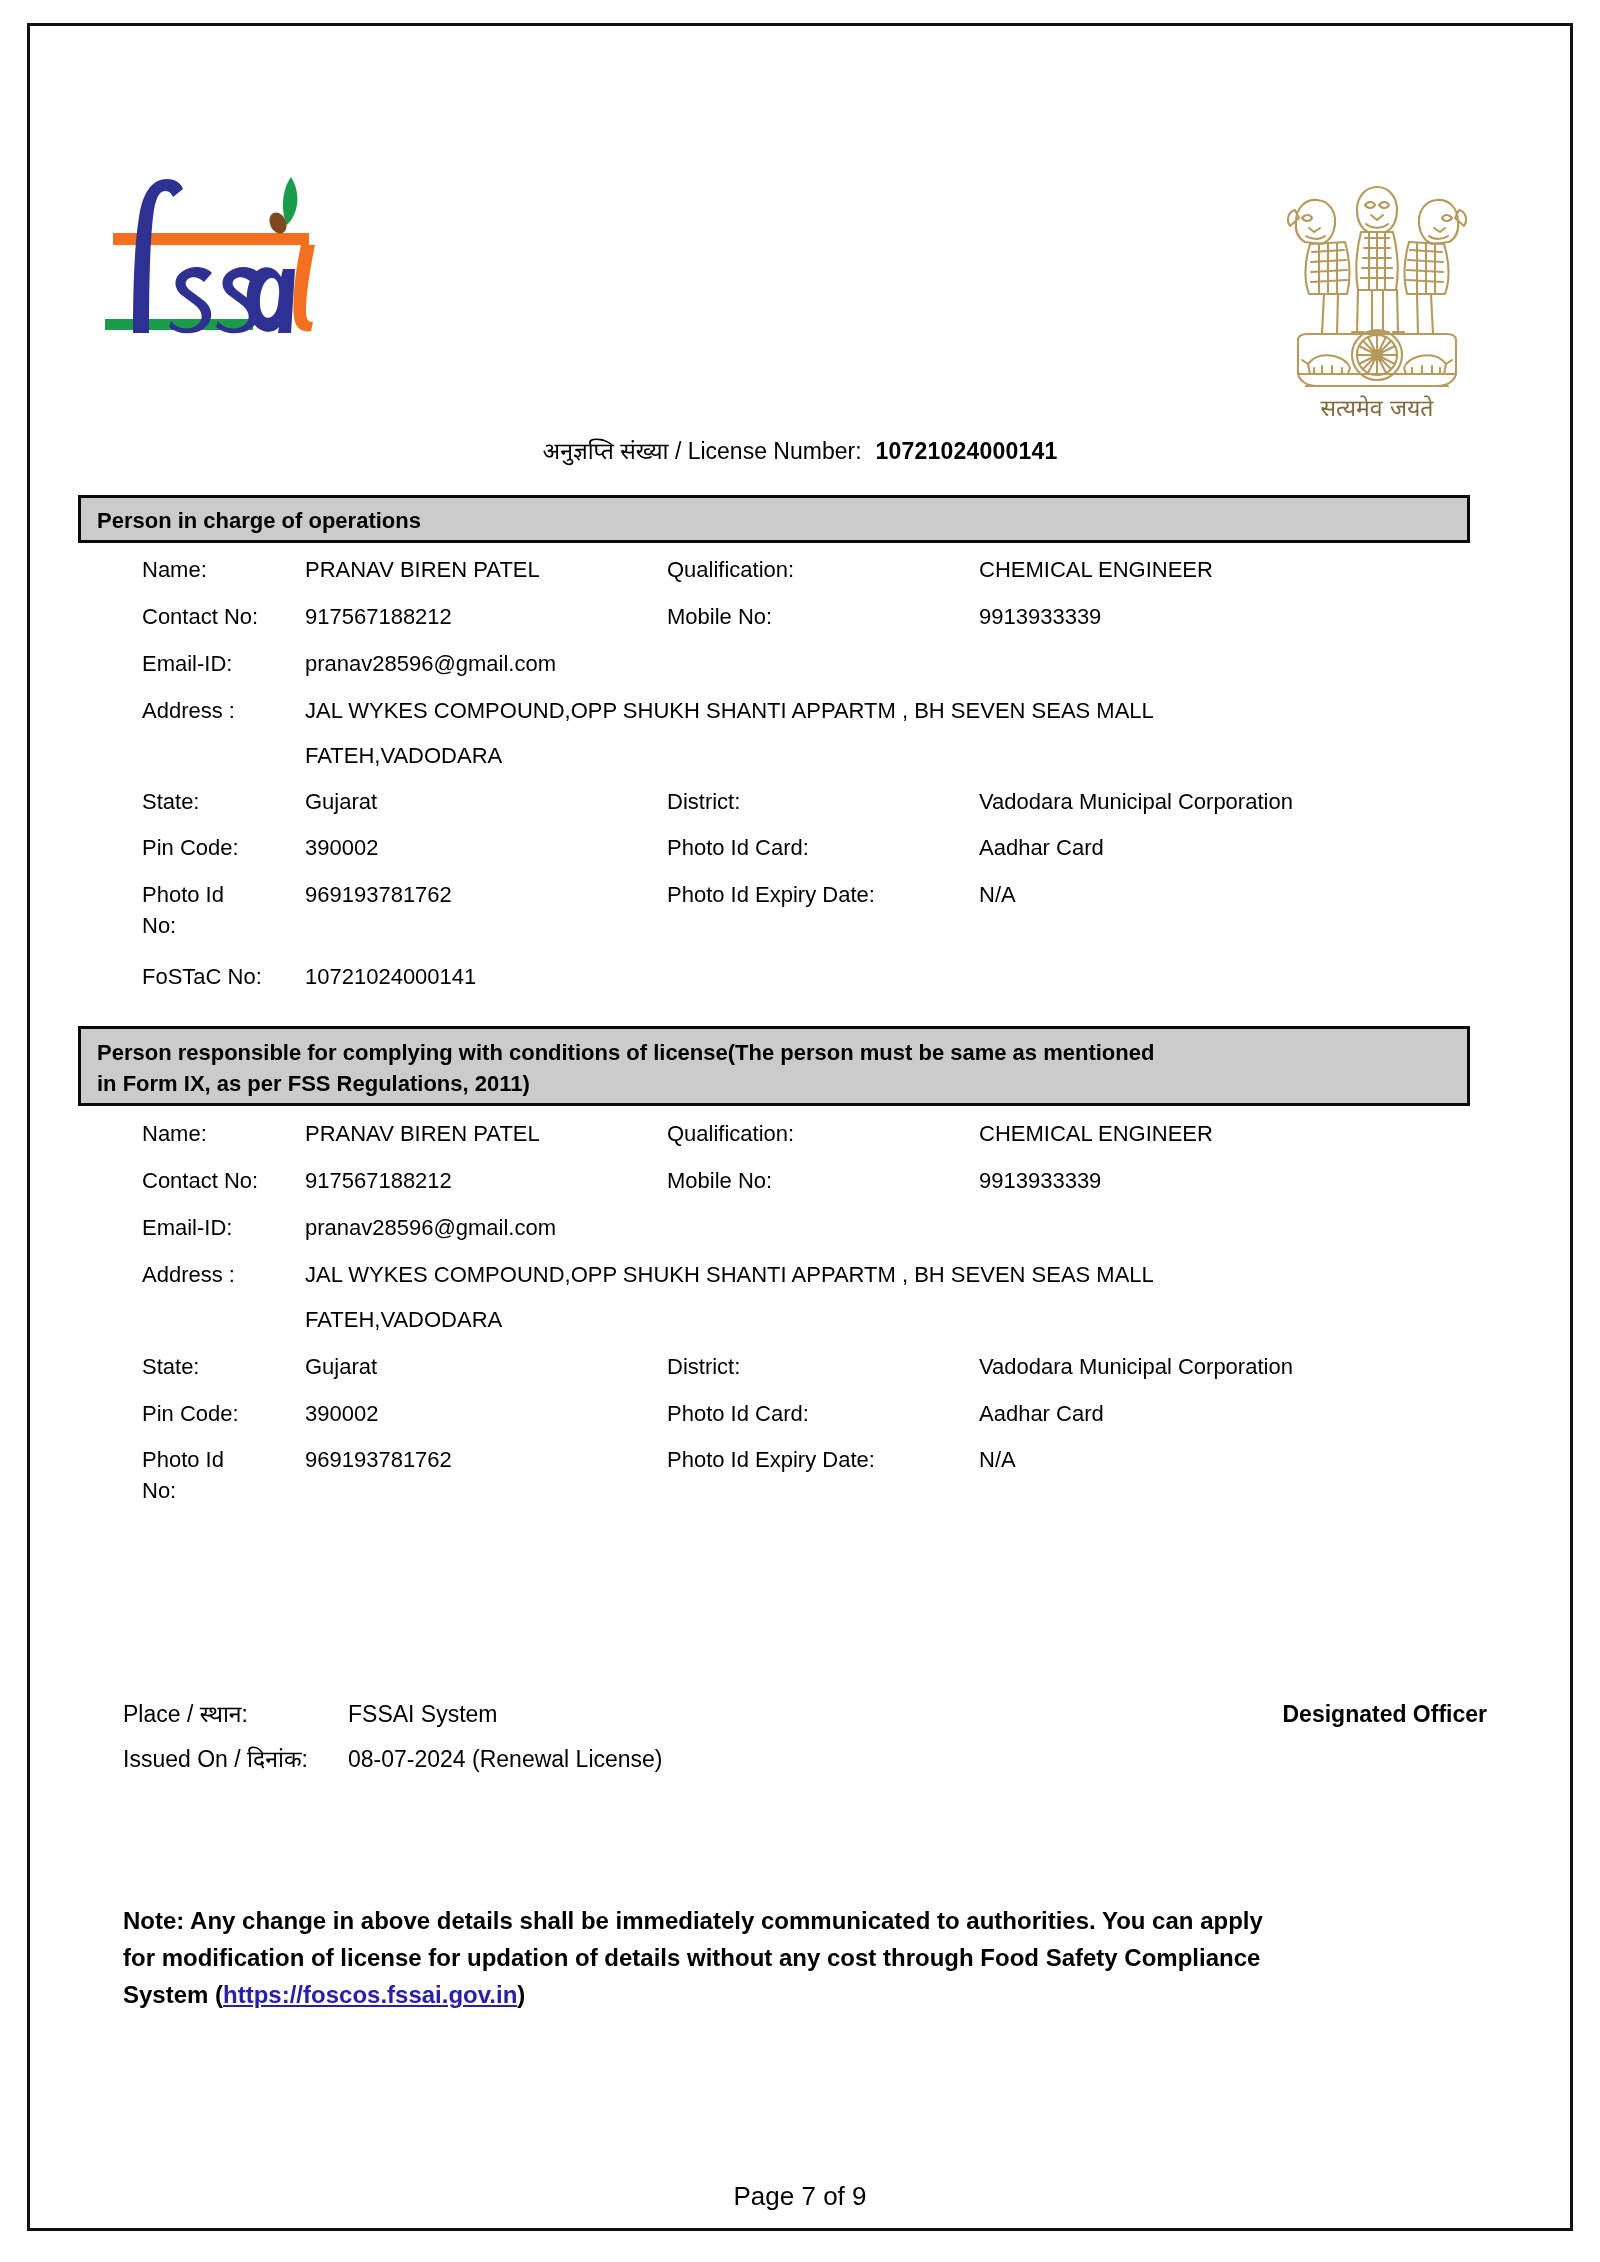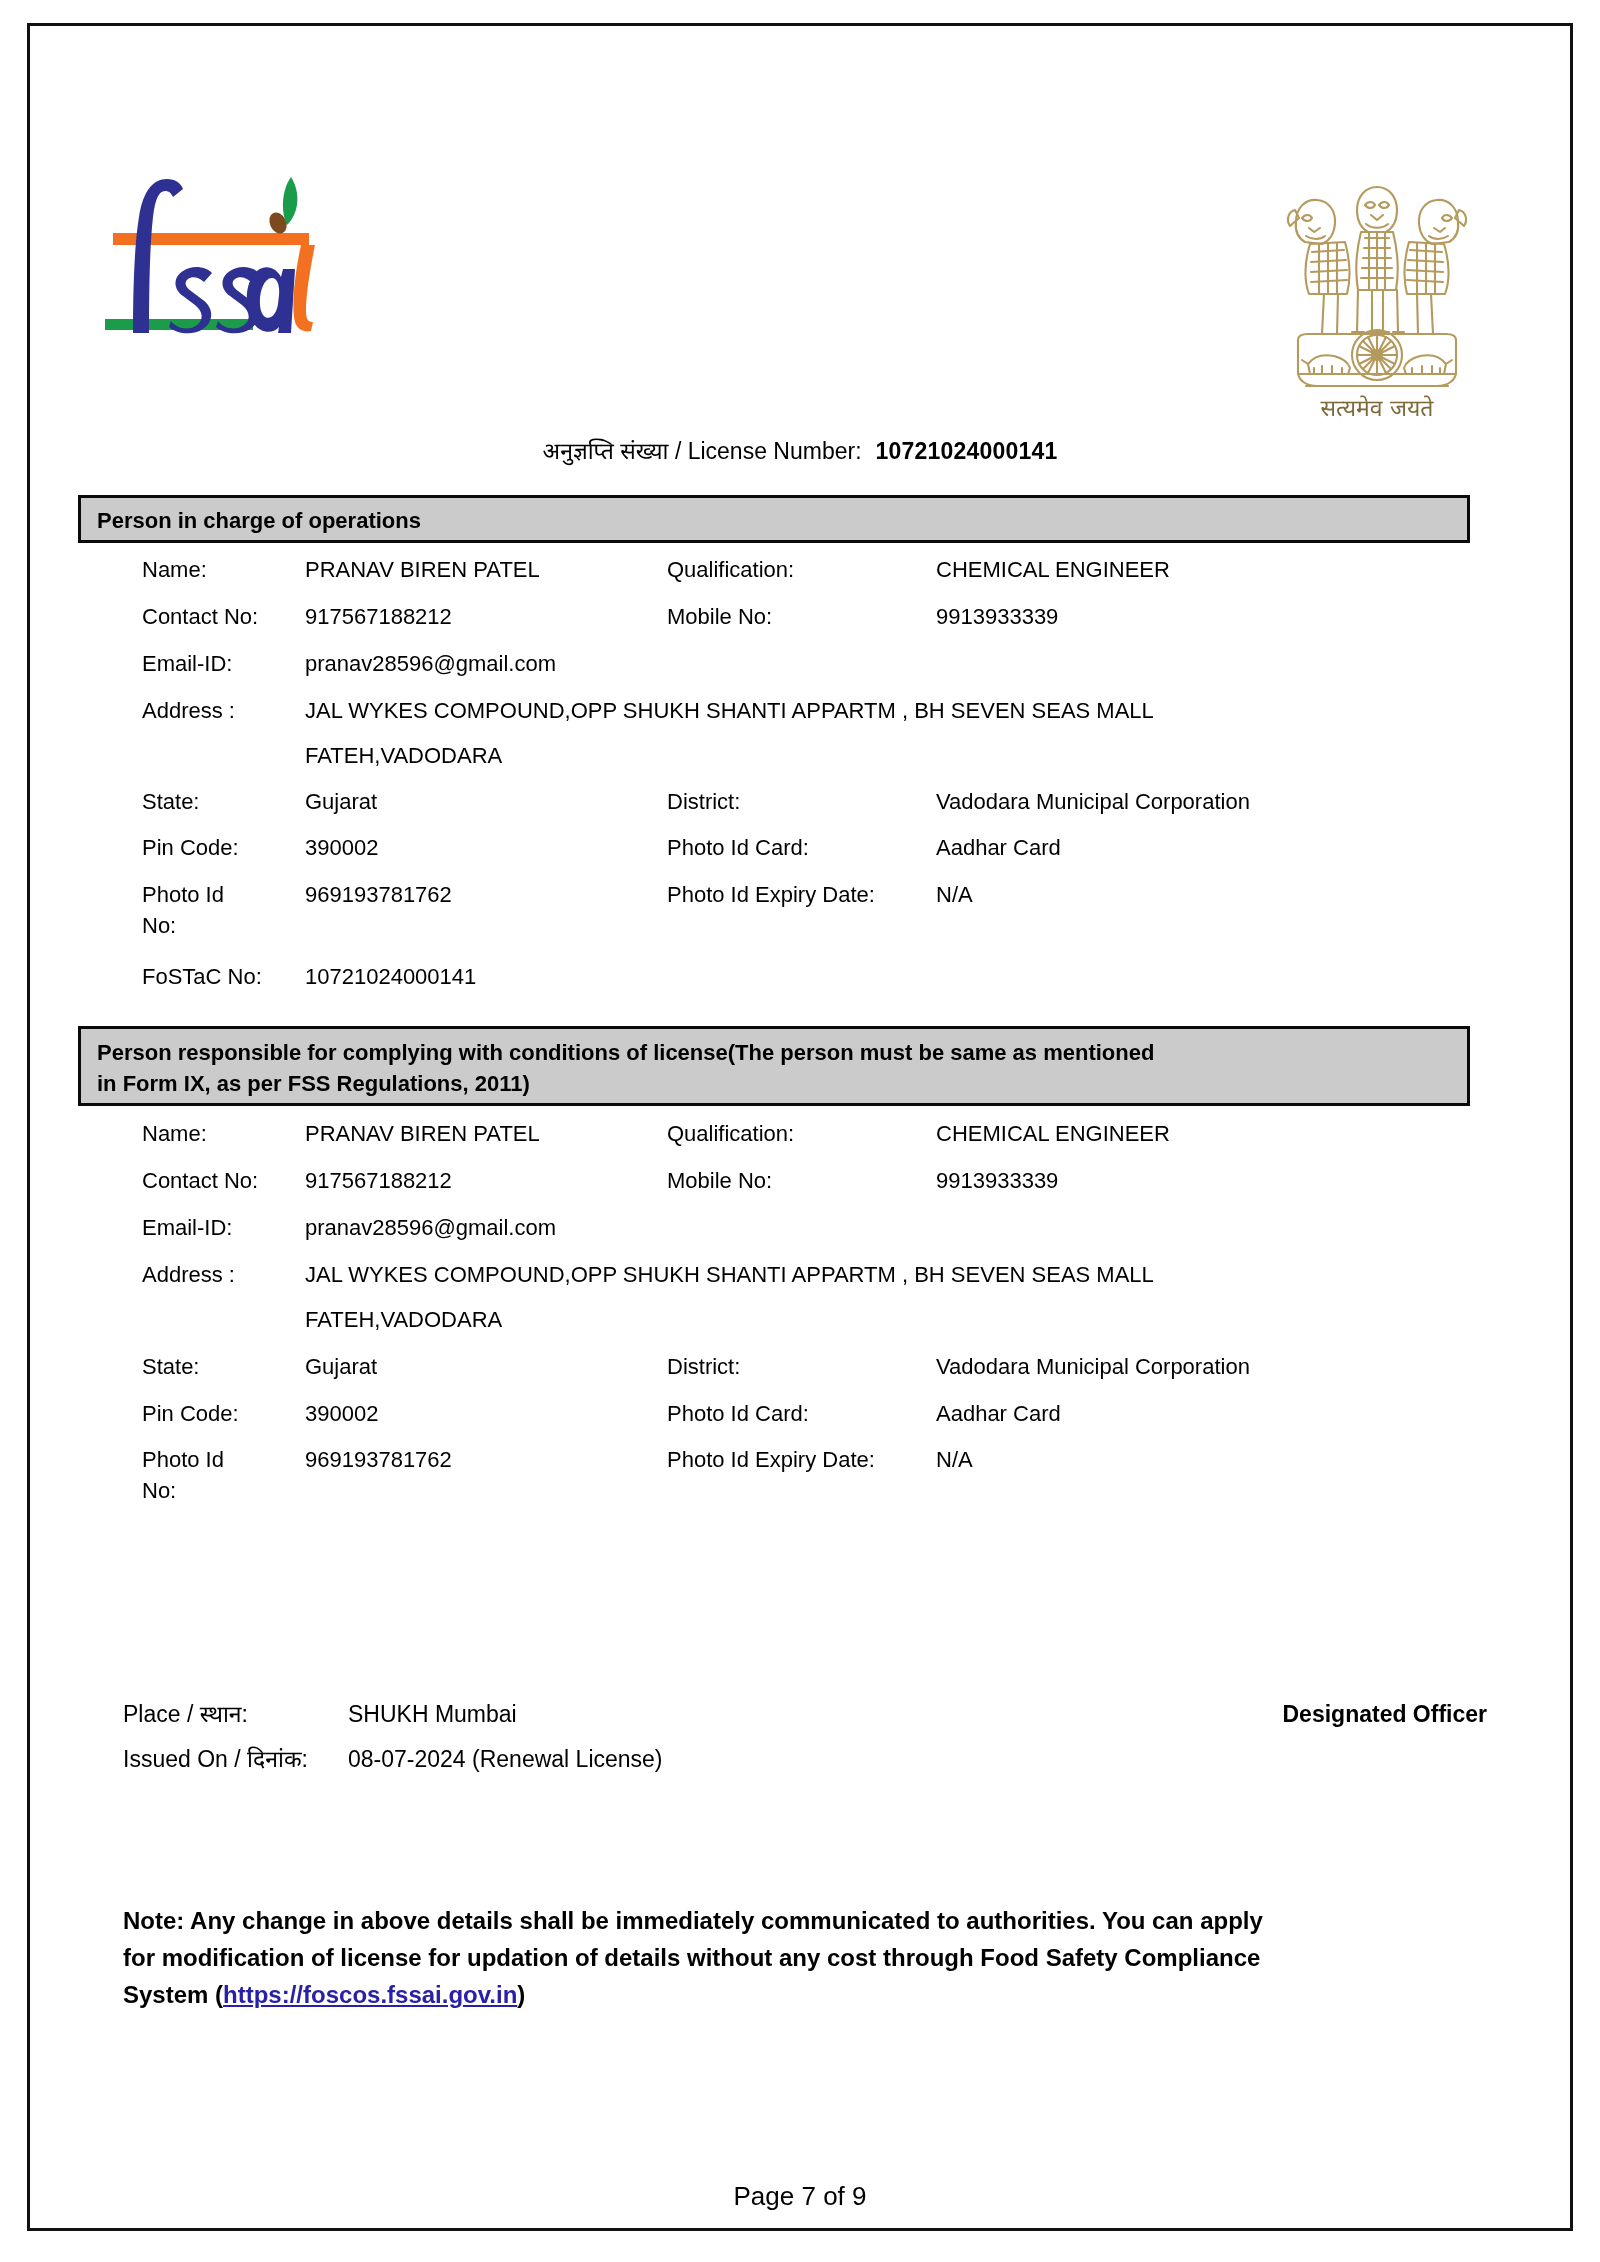--- a/index.html
+++ b/index.html
@@ -143,21 +143,21 @@
     position: absolute;
     left: 0;
     width: 100%;
     font-size: 22px;
     line-height: 31px;
   }
   .fl { position: absolute; }
   .lbl-a { left: 112px; }
   .val-a { left: 275px; }
   .lbl-b { left: 637px; }
-  .val-b { left: 906px; }
+  .val-b { left: 949px; }
   .addr-cont { left: 275px; }
 
   .note-block {
     position: absolute;
     left: 93px;
     width: 1350px;
     font-size: 24px;
     line-height: 37px;
     font-weight: bold;
   }
@@ -389,21 +389,21 @@
         <span class="fl lbl-a">Photo Id</span>
         <span class="fl val-a">969193781762</span>
         <span class="fl lbl-b">Photo Id Expiry Date:</span>
         <span class="fl val-b">N/A</span>
       </div>
       <div class="field-row" style="top:1449px;">
         <span class="fl lbl-a">No:</span>
       </div>
 
       <div class="footer-row place-label">Place / स्थान:</div>
-      <div class="footer-row place-value">SHUKH Mumbai</div>
+      <div class="footer-row place-value">FSSAI System</div>
       <div class="footer-row issued-label">Issued On / दिनांक:</div>
       <div class="footer-row issued-value">08-07-2024 (Renewal License)</div>
       <div class="footer-row designated-officer">Designated Officer</div>
 
       <div class="note-block" style="top:1876px;">Note: Any change in above details shall be immediately communicated to authorities. You can apply</div>
       <div class="note-block" style="top:1913px;">for modification of license for updation of details without any cost through Food Safety Compliance</div>
       <div class="note-block" style="top:1950px;">
         <span>System (</span><a class="note-link" href="#">https://foscos.fssai.gov.in</a><span>)</span>
       </div>
 

